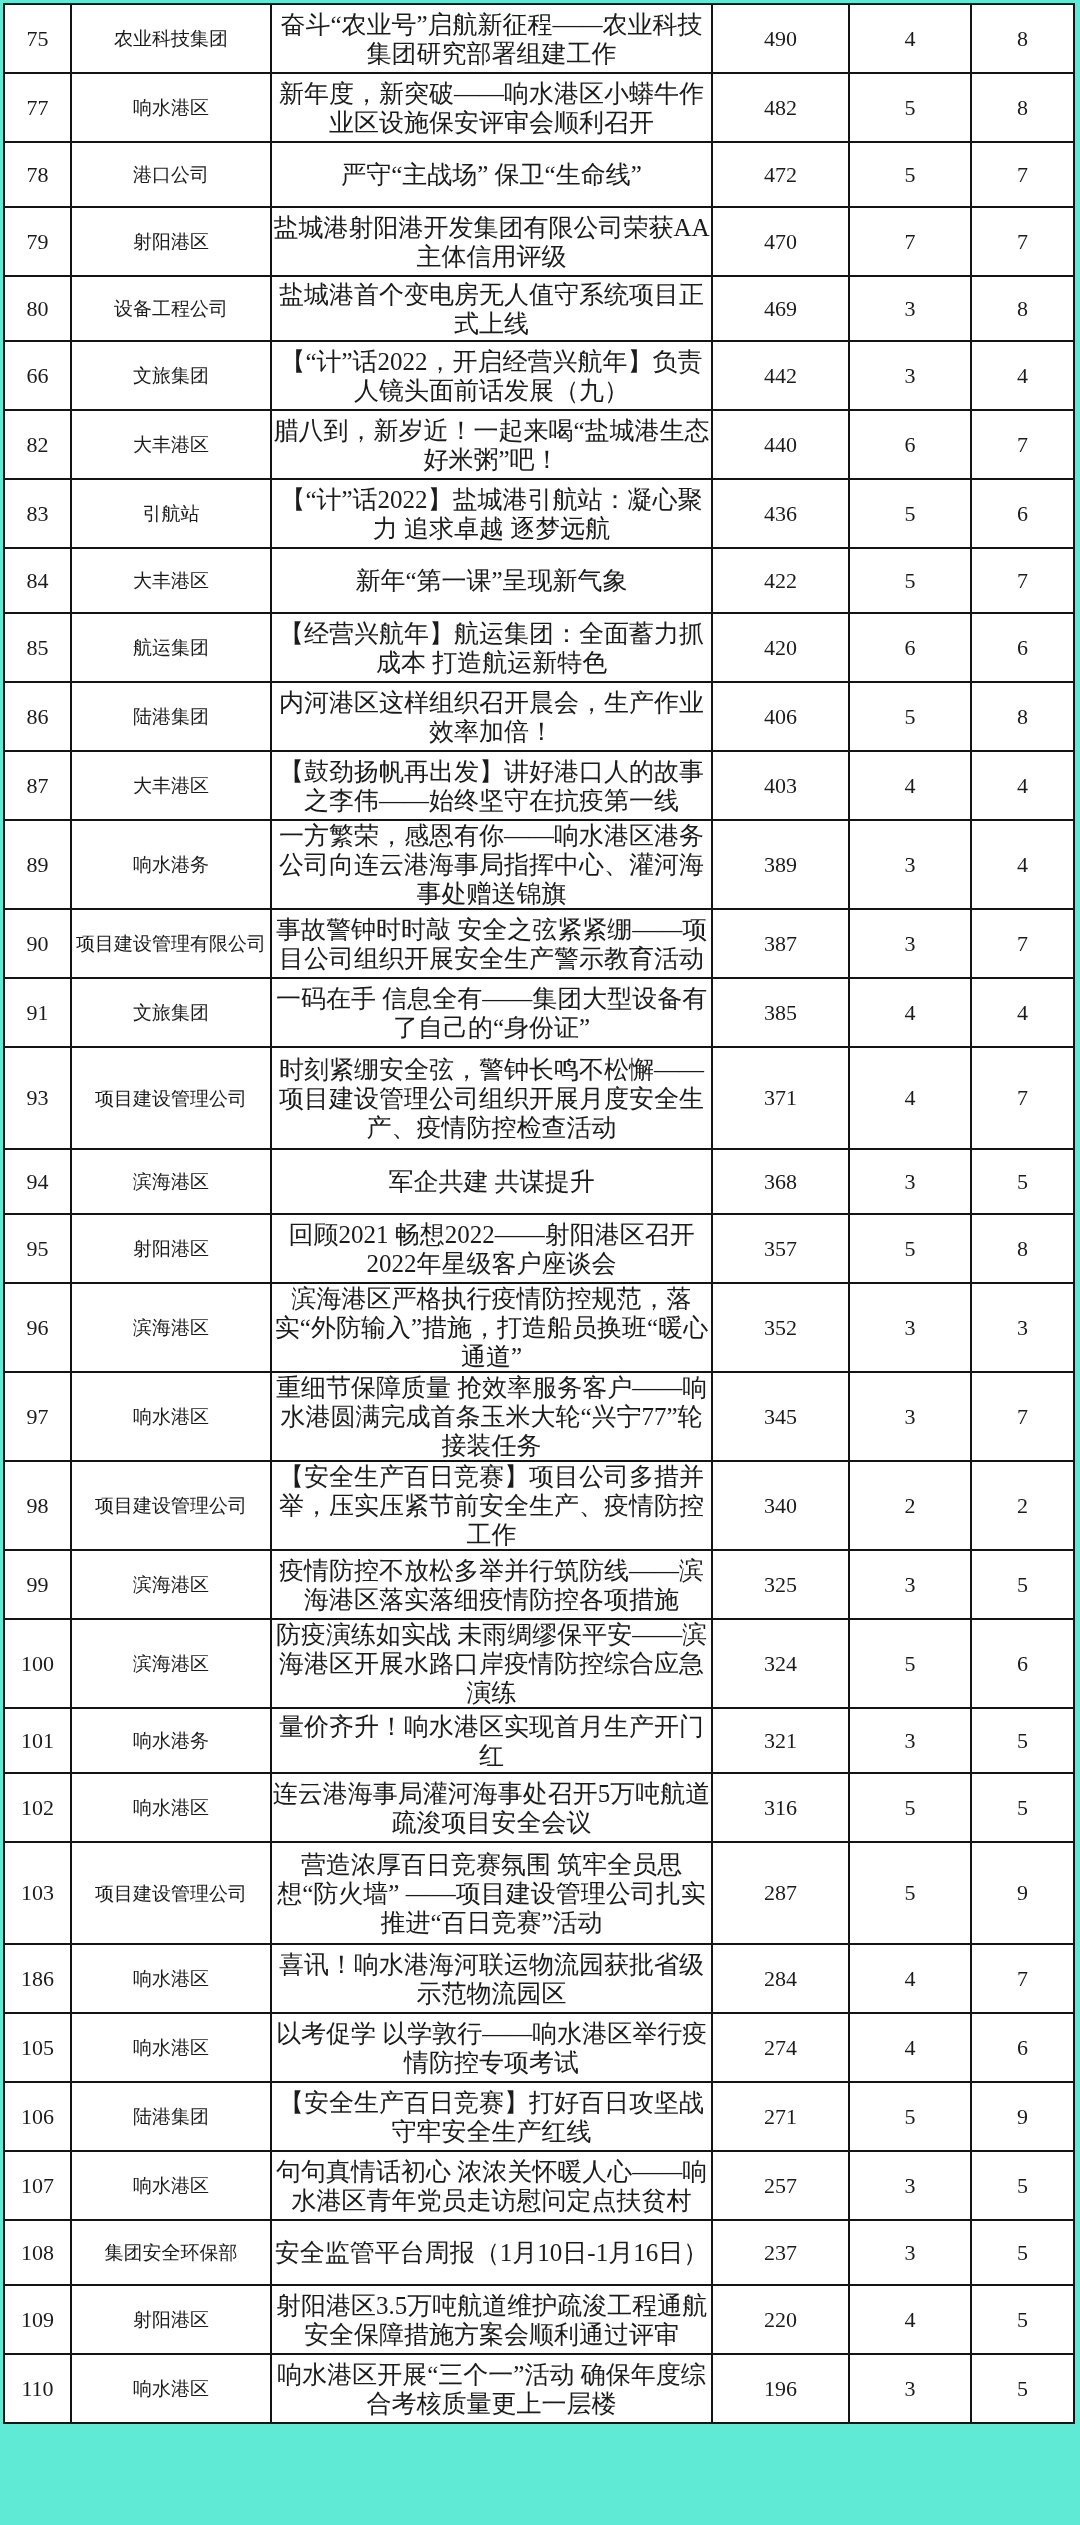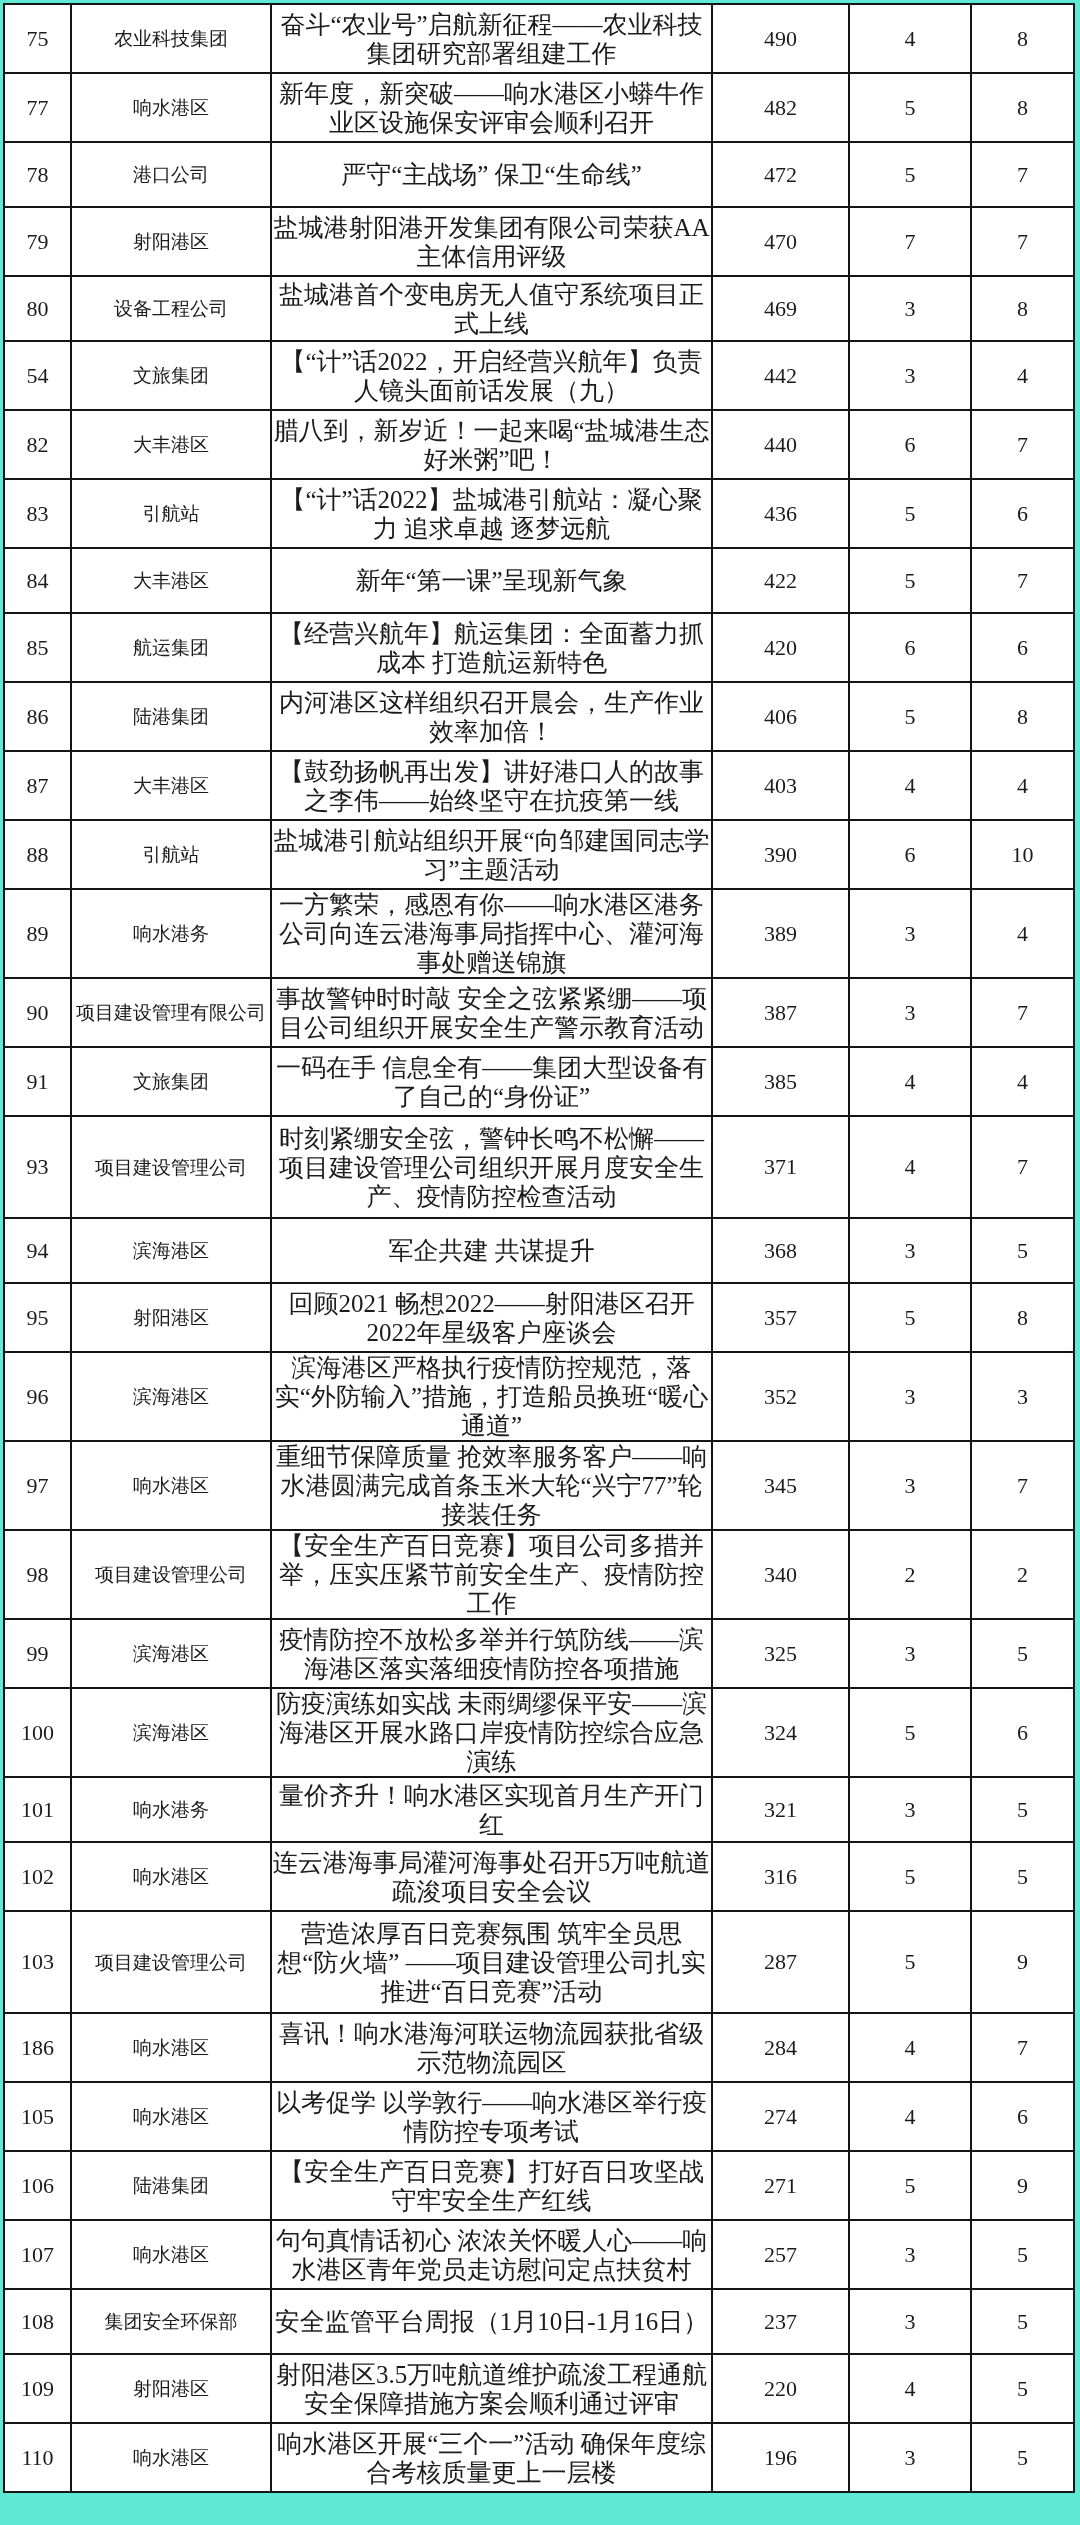--- a/index.html
+++ b/index.html
@@ -88,21 +88,21 @@
         </tr>
         <tr class="h1">
           <td class="c-rank">80</td>
           <td class="c-org">设备工程公司</td>
           <td class="c-title">盐城港首个变电房无人值守系统项目正式上线</td>
           <td class="c-num">469</td>
           <td class="c-num">3</td>
           <td class="c-num">8</td>
         </tr>
         <tr class="h2">
-          <td class="c-rank">54</td>
+          <td class="c-rank">66</td>
           <td class="c-org">文旅集团</td>
           <td class="c-title">【“计”话2022，开启经营兴航年】负责人镜头面前话发展（九）</td>
           <td class="c-num">442</td>
           <td class="c-num">3</td>
           <td class="c-num">4</td>
         </tr>
         <tr class="h2">
           <td class="c-rank">82</td>
           <td class="c-org">大丰港区</td>
           <td class="c-title">腊八到，新岁近！一起来喝“盐城港生态好米粥”吧！</td>
@@ -142,28 +142,20 @@
           <td class="c-num">5</td>
           <td class="c-num">8</td>
         </tr>
         <tr class="h2">
           <td class="c-rank">87</td>
           <td class="c-org">大丰港区</td>
           <td class="c-title">【鼓劲扬帆再出发】讲好港口人的故事之李伟——始终坚守在抗疫第一线</td>
           <td class="c-num">403</td>
           <td class="c-num">4</td>
           <td class="c-num">4</td>
-        </tr>
-        <tr class="h2">
-          <td class="c-rank">88</td>
-          <td class="c-org">引航站</td>
-          <td class="c-title">盐城港引航站组织开展“向邹建国同志学习”主题活动</td>
-          <td class="c-num">390</td>
-          <td class="c-num">6</td>
-          <td class="c-num">10</td>
         </tr>
         <tr class="h2">
           <td class="c-rank">89</td>
           <td class="c-org">响水港务</td>
           <td class="c-title">一方繁荣，感恩有你——响水港区港务公司向连云港海事局指挥中心、灌河海事处赠送锦旗</td>
           <td class="c-num">389</td>
           <td class="c-num">3</td>
           <td class="c-num">4</td>
         </tr>
         <tr class="h2">

